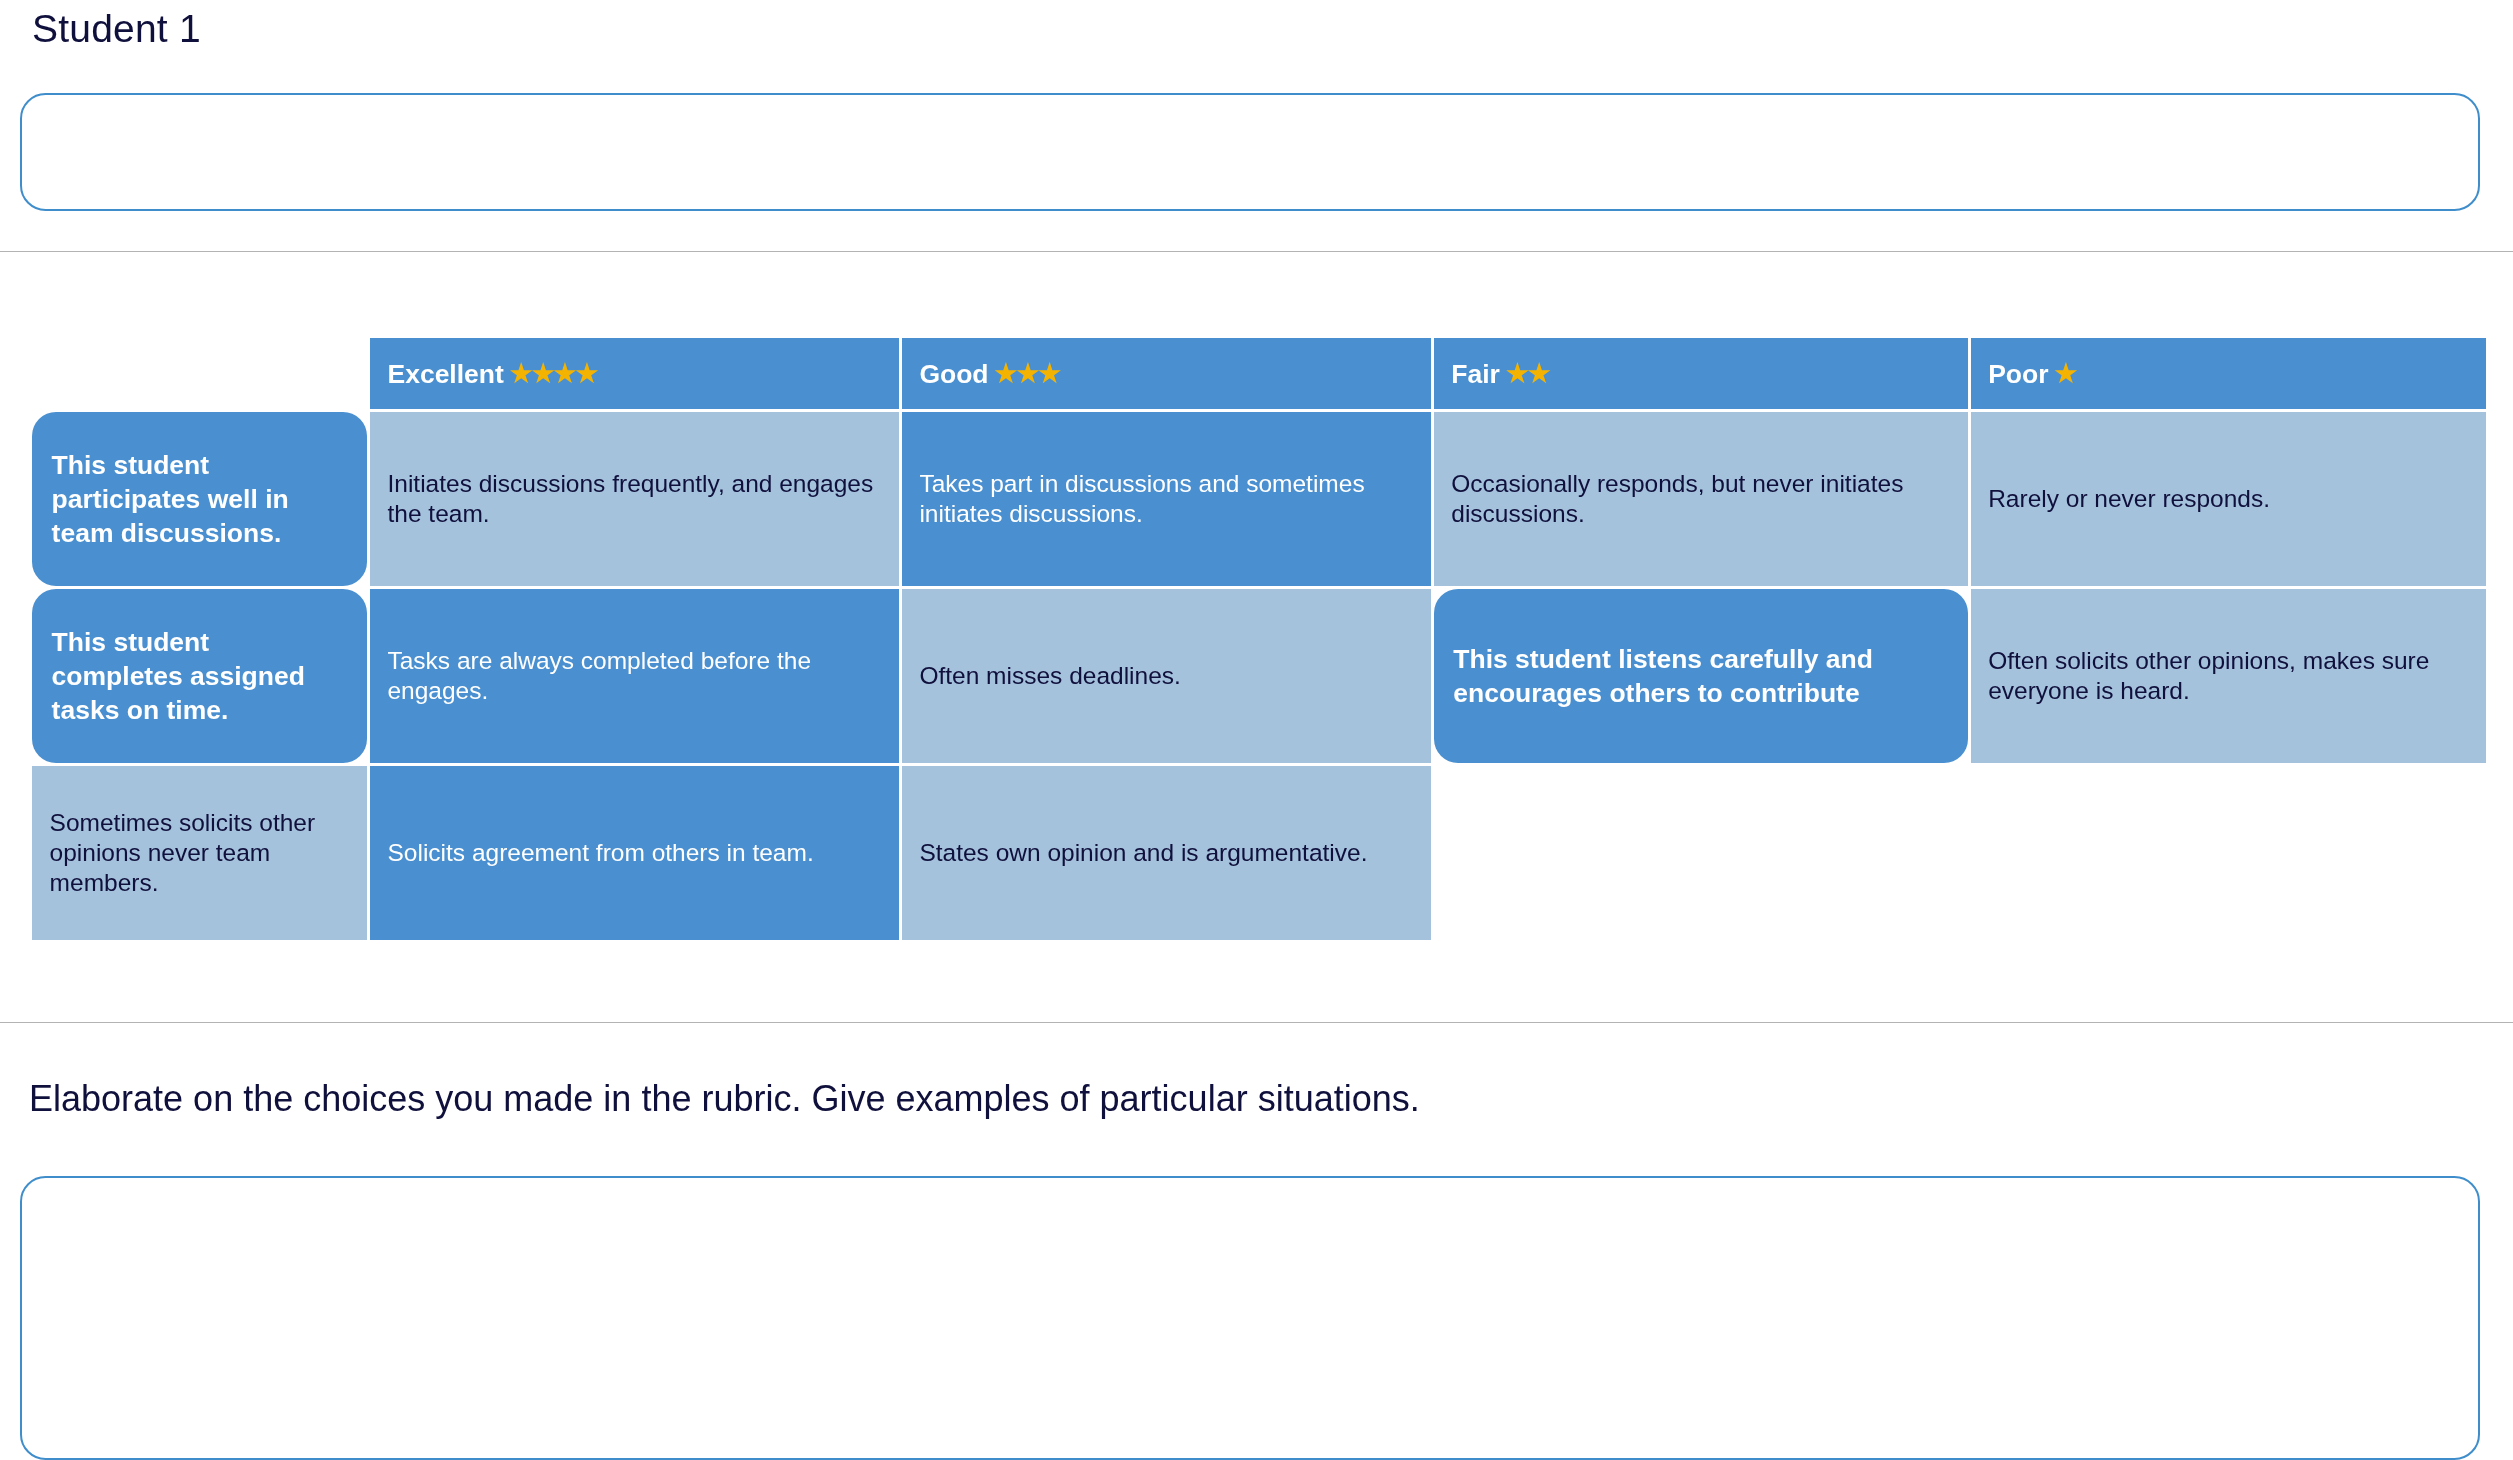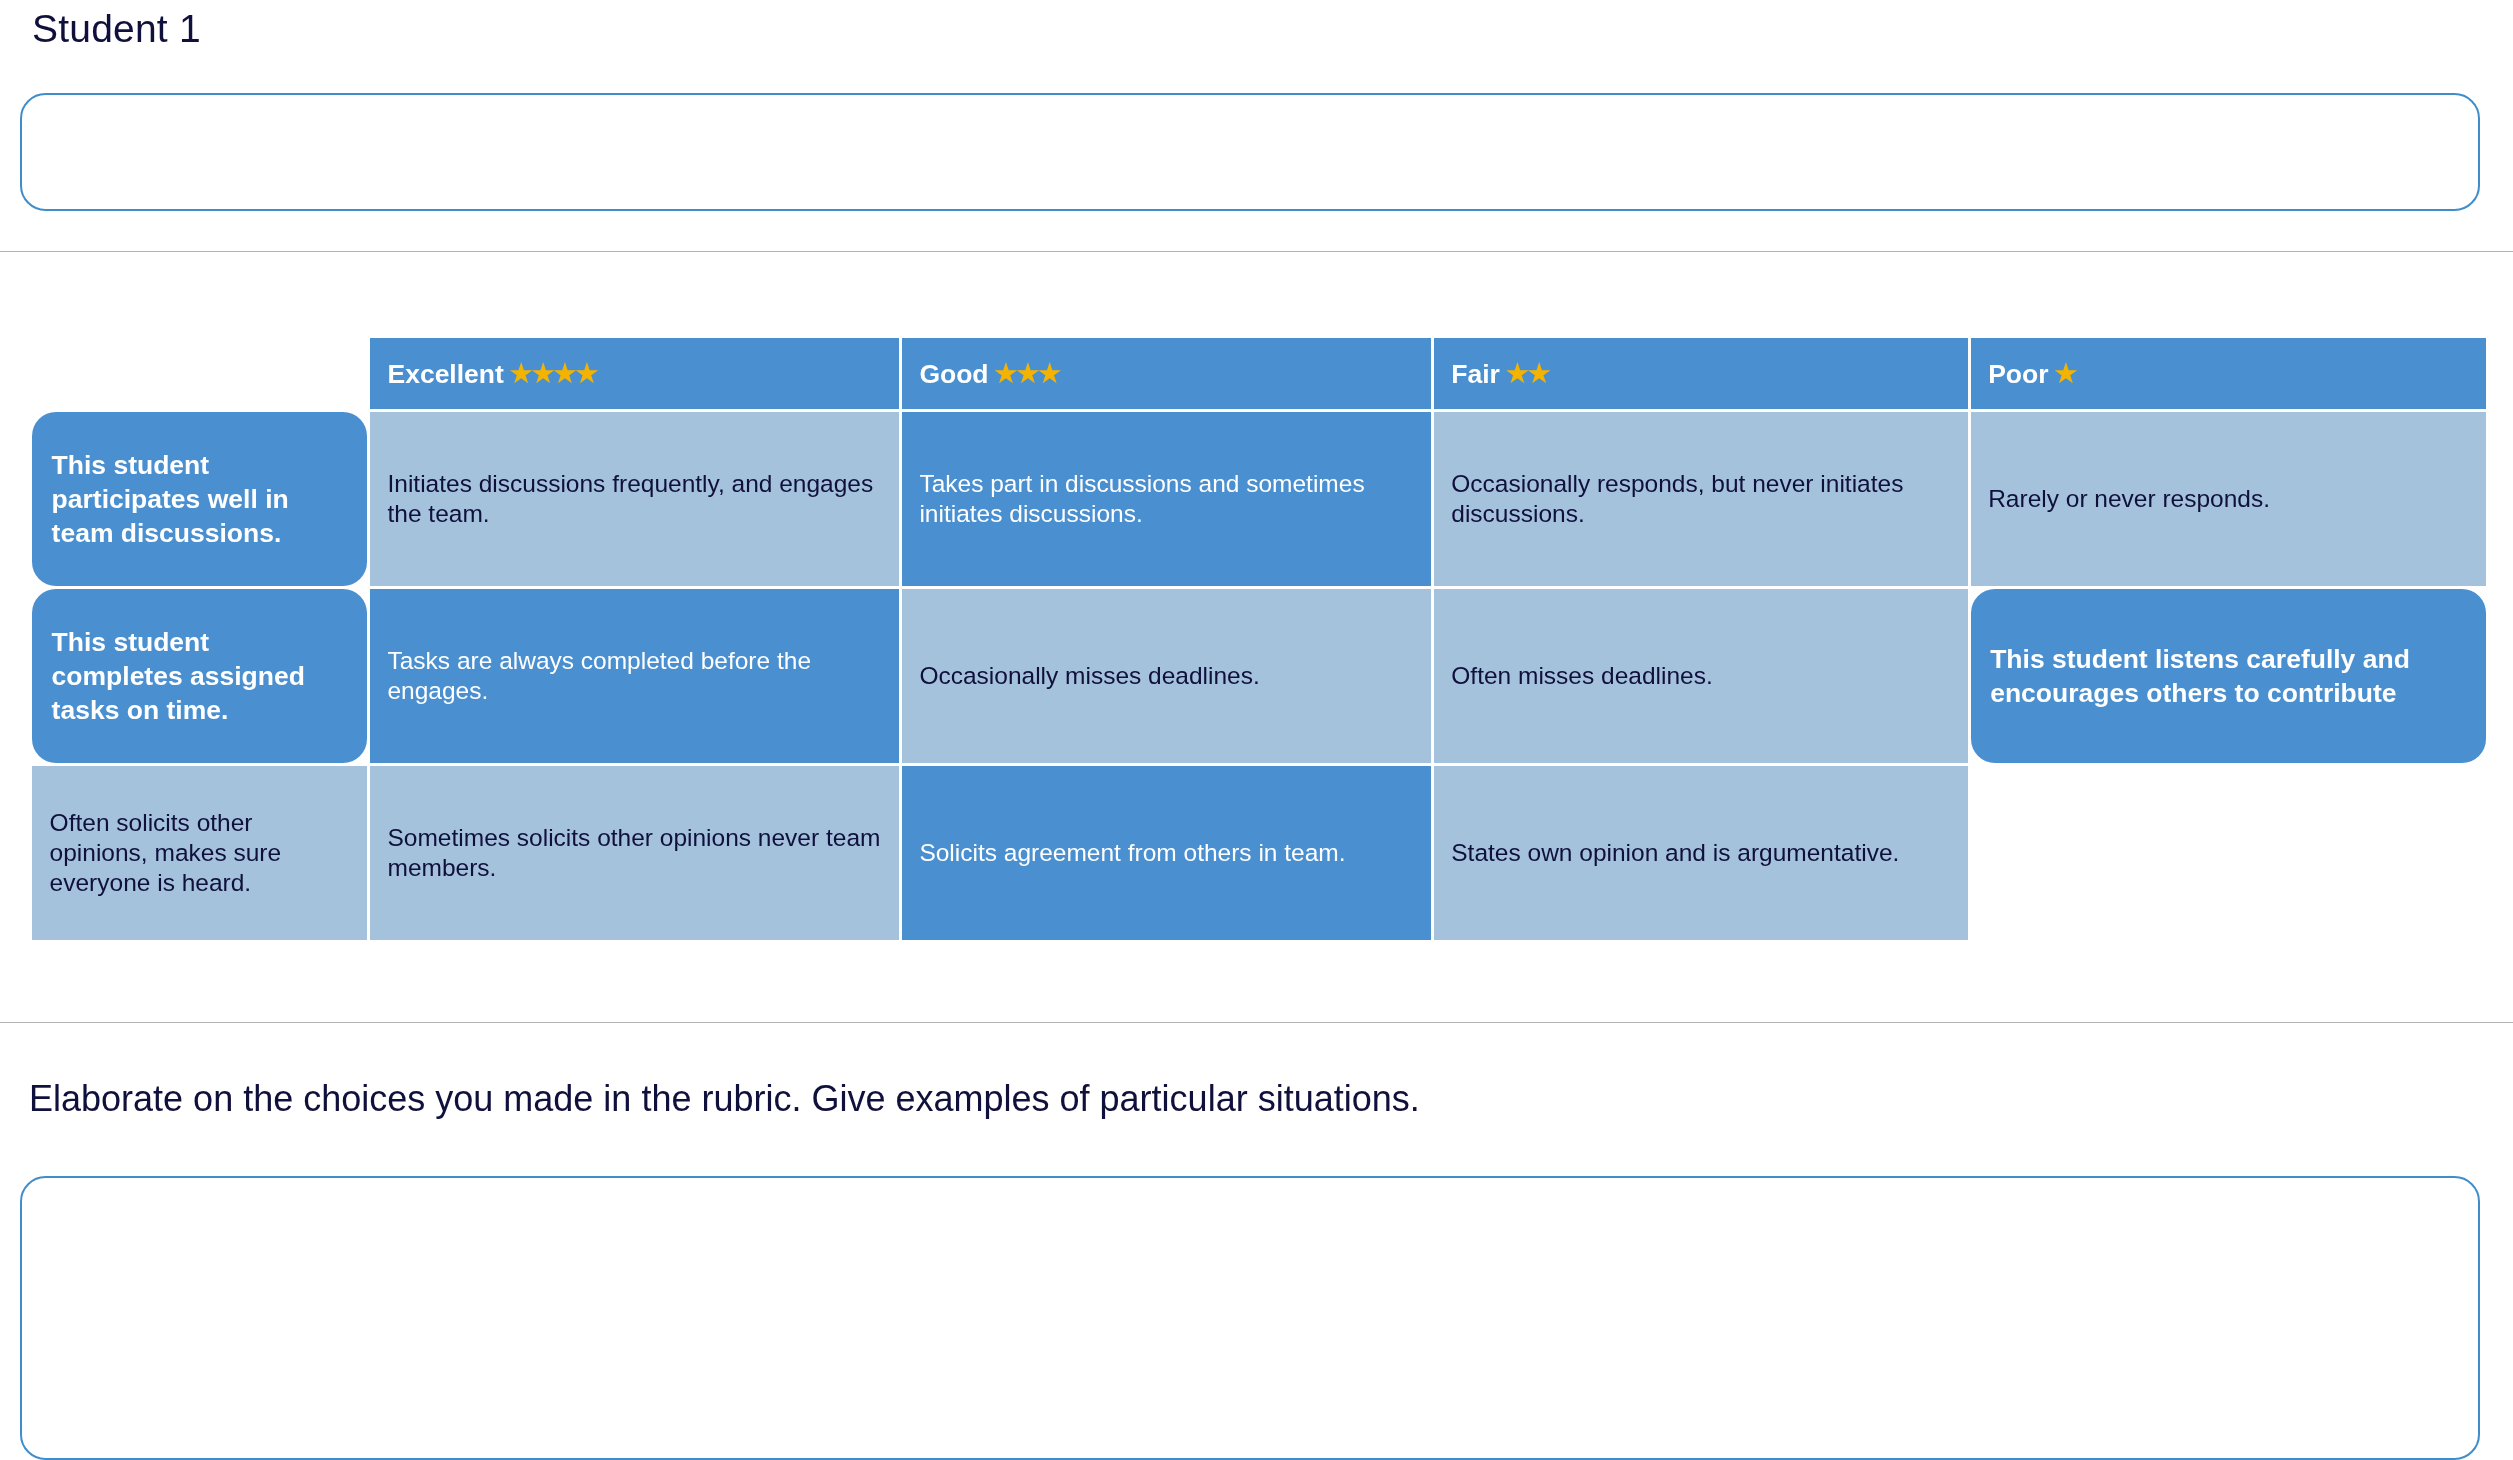--- a/index.html
+++ b/index.html
@@ -194,23 +194,20 @@
       <div class="cell opt">
         <span class="opt-text">Rarely or never responds.</span>
       </div>
       <div class="cell row-label">
         <span>This student completes assigned tasks on time.</span>
       </div>
       <div class="cell opt selected">
         <span class="opt-text">Tasks are always completed before the engages.</span>
       </div>
       <div class="cell opt">
-        <span class="opt-text">Occasionally misses deadlines.</span>
-      </div>
-      <div class="cell opt">
         <span class="opt-text">Often misses deadlines.</span>
       </div>
       <div class="cell row-label">
         <span>This student listens carefully and encourages others to contribute</span>
       </div>
       <div class="cell opt">
         <span class="opt-text">Often solicits other opinions, makes sure everyone is heard.</span>
       </div>
       <div class="cell opt">
         <span class="opt-text">Sometimes solicits other opinions never team members.</span>

